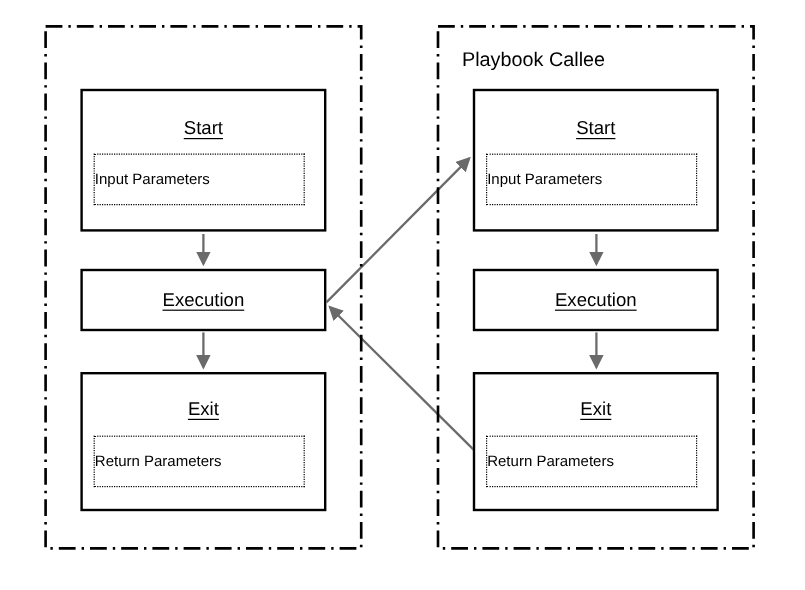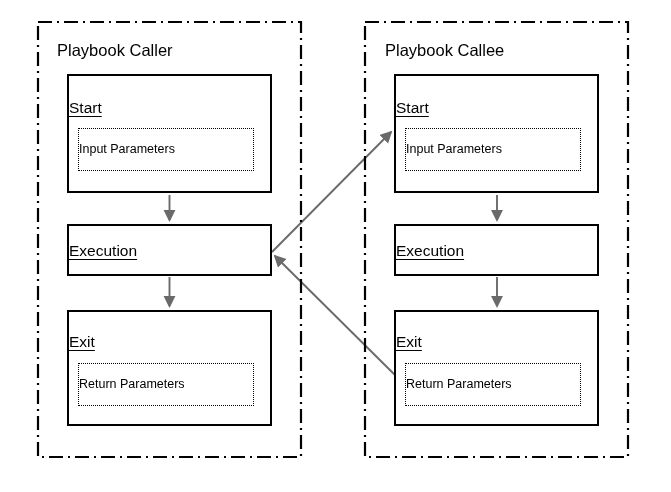--- a/index.html
+++ b/index.html
@@ -40,20 +40,21 @@
   .node {
     position: absolute;
     box-sizing: border-box;
     border: 2.2px solid #000000;
     background: #ffffff;
   }
   .node-title {
     position: absolute;
     left: 0;
     right: 0;
+    text-align: center;
     font-size: 15.5px;
     color: #000000;
     text-decoration: underline;
     text-underline-offset: 3px;
     line-height: 1;
     white-space: nowrap;
   }
   .param-box {
     position: absolute;
     box-sizing: border-box;
@@ -95,21 +96,20 @@
     <line x1="398" y1="378" x2="275" y2="256" stroke="#6a6a6a" stroke-width="1.9" marker-end="url(#ah)"></line>
   </svg>
 
   <div class="panel" style="left: 37px; top: 21px; width: 265px; height: 437px; border: none;">
   </div>
   <svg class="svg-layer" viewBox="0 0 671 492" xmlns="http://www.w3.org/2000/svg">
     <rect x="38" y="22" width="263" height="435" fill="none" stroke="#000000" stroke-width="2.2" stroke-dasharray="14 5 2 5"></rect>
     <rect x="365" y="22" width="263" height="435" fill="none" stroke="#000000" stroke-width="2.2" stroke-dasharray="14 5 2 5"></rect>
   </svg>
 
-  <div class="panel-title" style="left:57px; top:42px;">Playbook Caller</div>
 
   <div class="node" style="left:67px; top:74px; width:205px; height:119px;">
     <div class="node-title" style="top:24px;">Start</div>
     <div class="param-box" style="left:9px; top:52px; width:176px; height:43px;">
       <span class="param-label">Input Parameters</span>
     </div>
   </div>
 
   <div class="node" style="left:67px; top:224px; width:205px; height:52px;">
     <div class="node-title" style="top:17px;">Execution</div>

